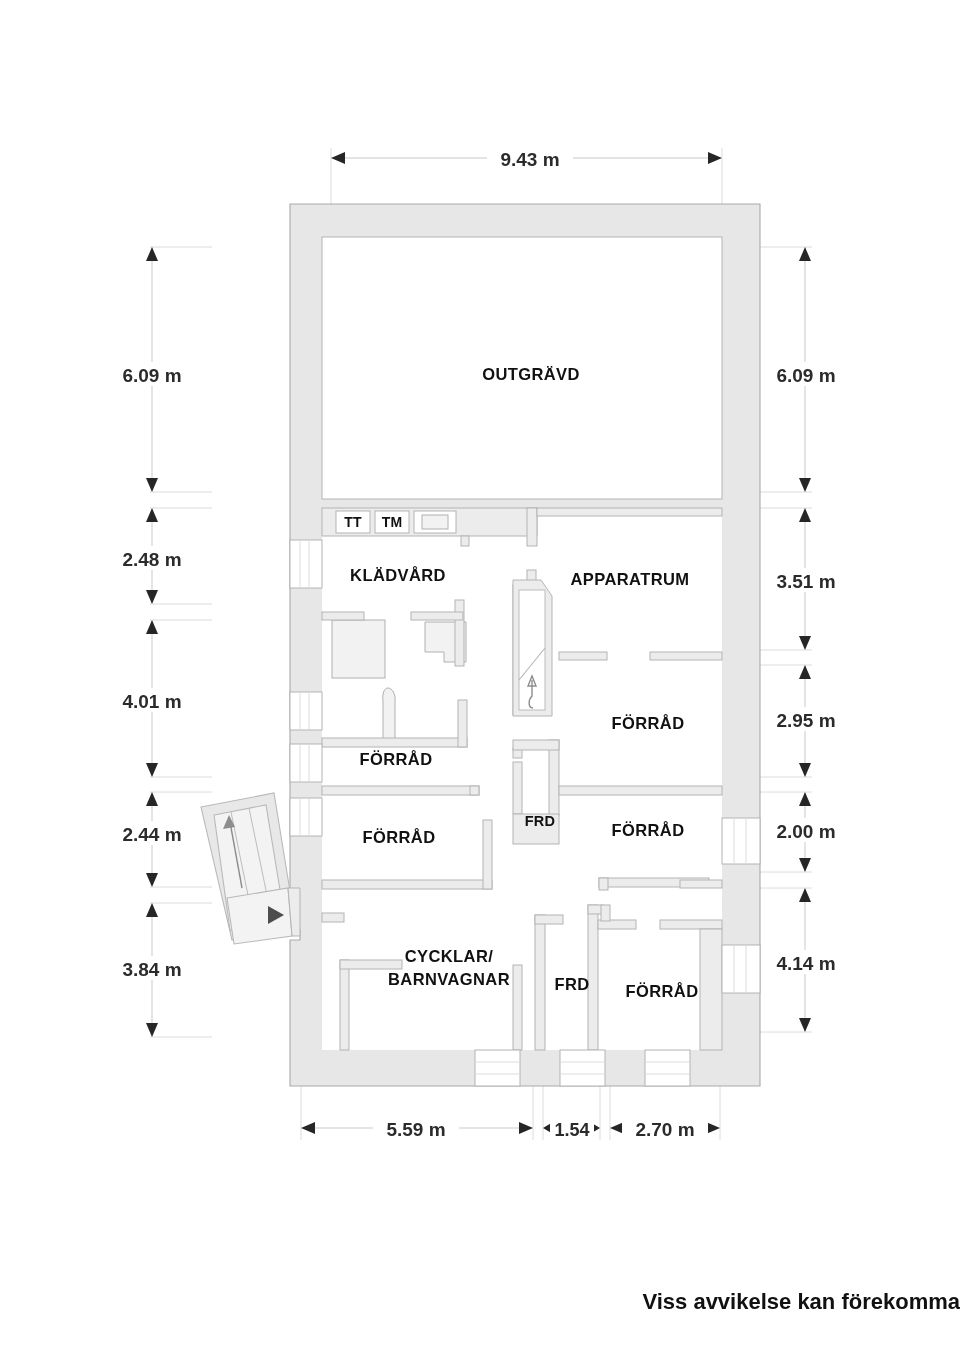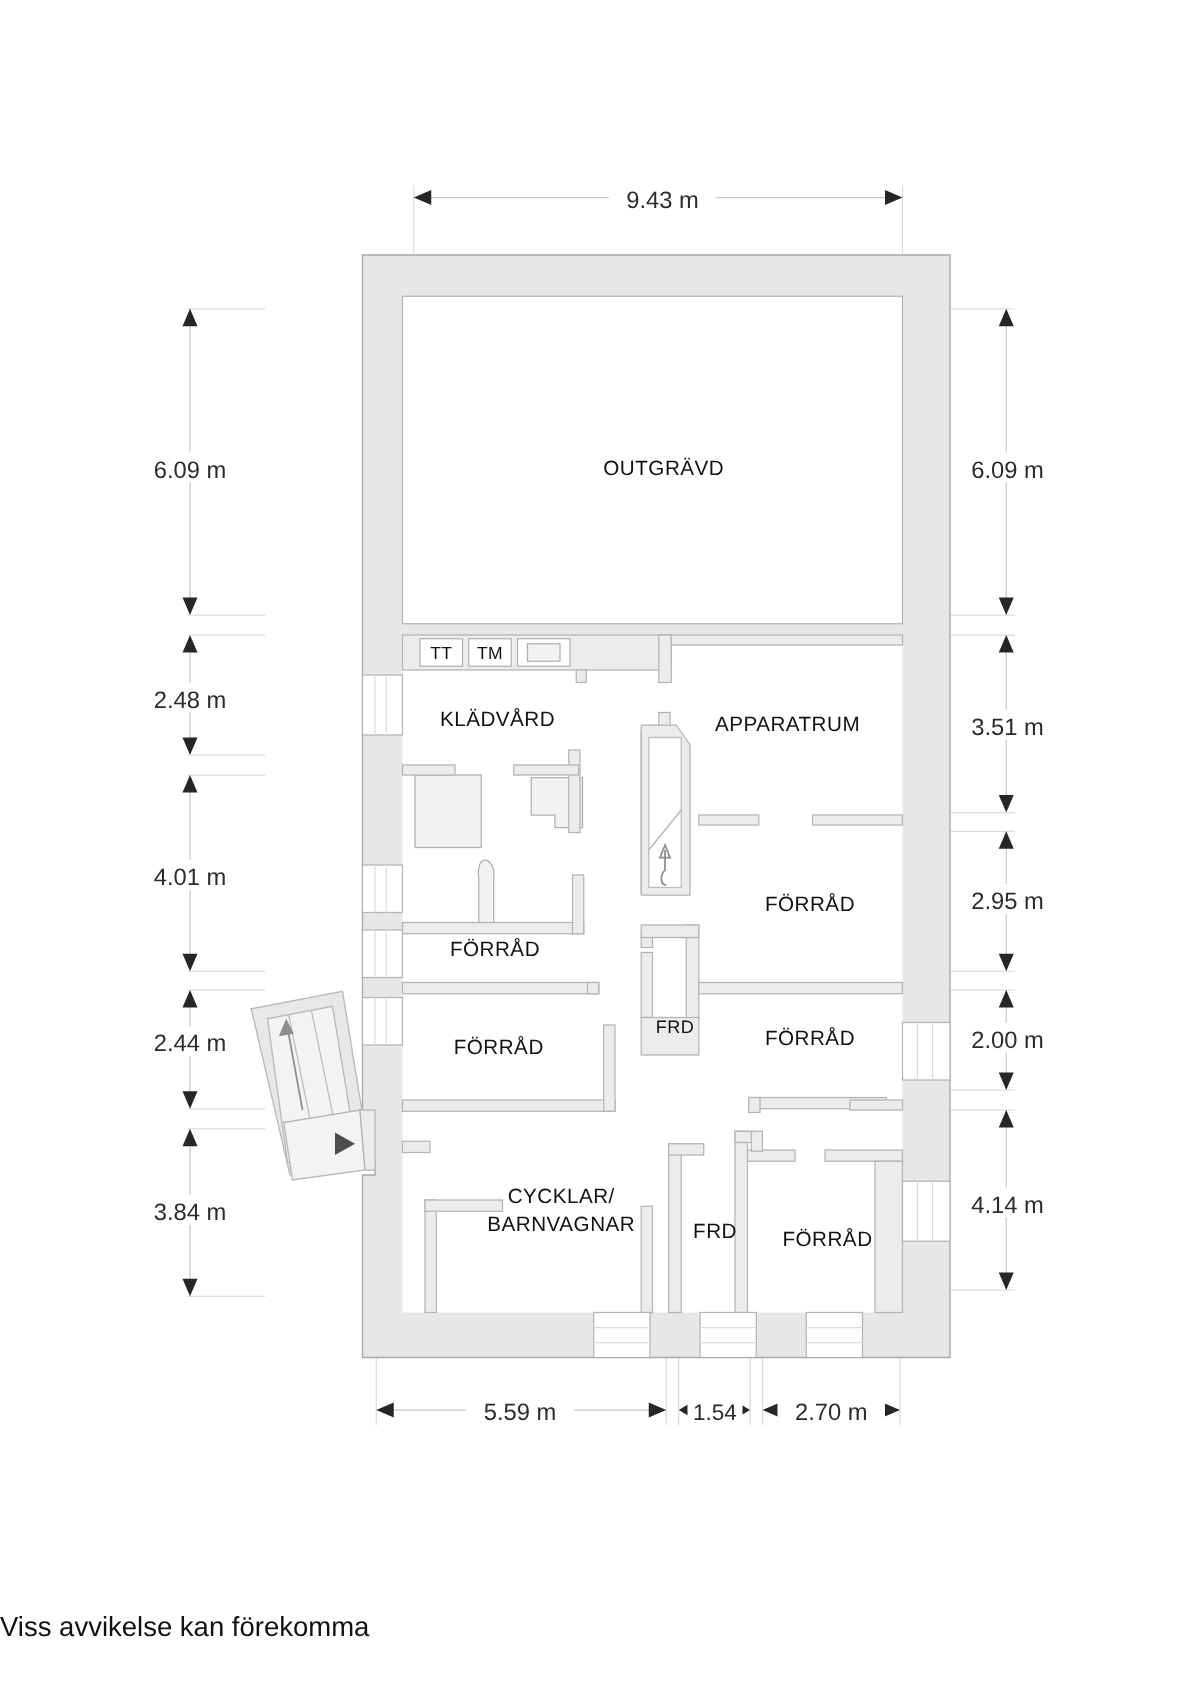--- a/index.html
+++ b/index.html
@@ -14,20 +14,21 @@
     font-family: "Liberation Sans", sans-serif;
     color: #1a1a1a;
     overflow: hidden;
     position: relative;
   }
   #plan-root {
     position: absolute;
     left: 0; top: 0;
     width: 960px;
     height: 1048px;
+    font-weight: bold;
   }
   svg.plan-svg {
     display: block;
     width: 960px;
     height: 1358px;
   }
 
   
   .wall {
     fill: #e7e7e7;
@@ -125,21 +126,21 @@
   .t-appliance {
     font-size: 14px;
     letter-spacing: 0.2px;
     fill: #111111;
   }
   .caption-block {
     position: absolute;
     left: 0;
     top: 1286px;
     width: 960px;
-    text-align: left;
+    text-align: right;
   }
   .caption-line {
     font-family: "Liberation Sans", sans-serif;
     font-size: 22px;
     line-height: 31px;
     color: #111111;
     white-space: pre;
   }
 </style>
 </head>

